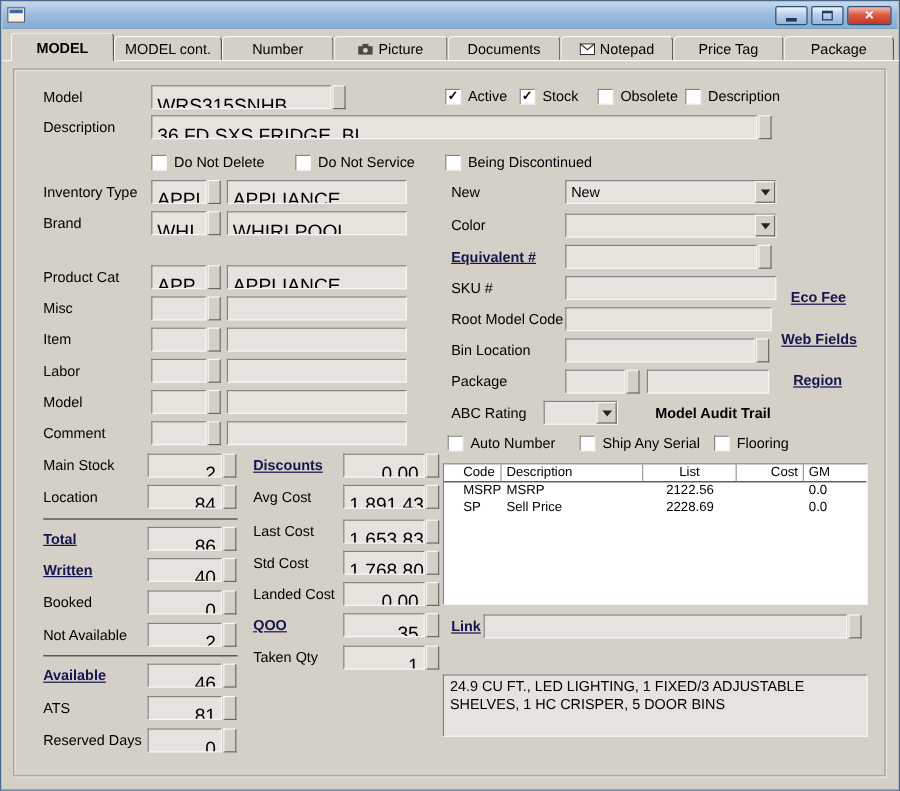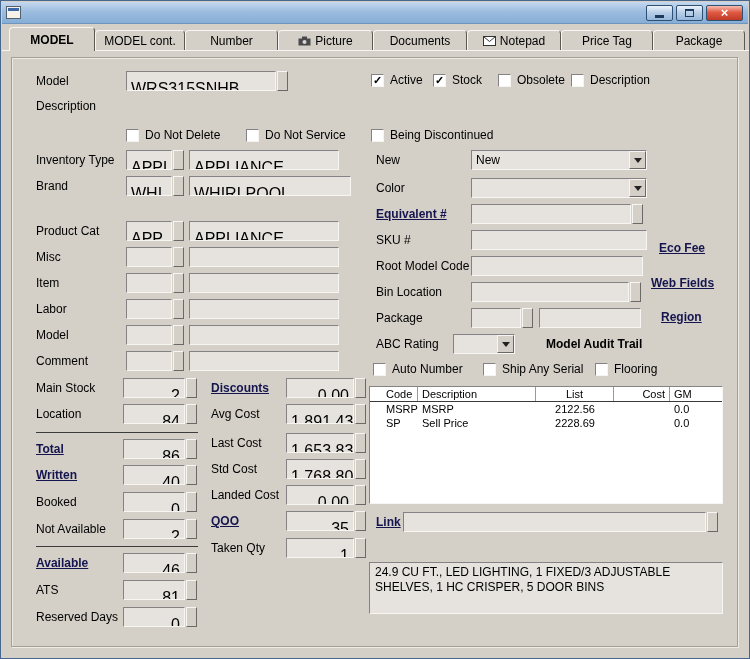--- a/index.html
+++ b/index.html
@@ -156,20 +156,24 @@
       <div class="cb"></div>
       <span class="cblabel">Obsolete</span>
     </div>
   <div class="cbox" style="left:570px;top:72px">
       <div class="cb"></div>
       <span class="cblabel">Description</span>
     </div>
 
 
   <div class="lbl" style="left:35px;top:98px">Description</div>
+  <div class="frow" style="left:125px;top:95px">
+    <div class="fld" style="width:505px">36 FD SXS FRIDGE, BL</div>
+    <div class="tail"></div>
+  </div>
 
   <div class="cbox" style="left:125px;top:127px">
       <div class="cb"></div>
       <span class="cblabel">Do Not Delete</span>
     </div>
   <div class="cbox" style="left:245px;top:127px">
       <div class="cb"></div>
       <span class="cblabel">Do Not Service</span>
     </div>
   <div class="cbox" style="left:370px;top:127px">
@@ -182,21 +186,21 @@
     <div class="fld" style="width:46px">APPL</div>
     <div class="tail"></div>
   </div>
   <div class="fld abs" style="left:188px;top:149px;width:150px">APPLIANCE</div>
 
   <div class="lbl" style="left:35px;top:178px">Brand</div>
   <div class="frow" style="left:125px;top:175px">
     <div class="fld" style="width:46px">WHI</div>
     <div class="tail"></div>
   </div>
-  <div class="fld abs" style="left:188px;top:175px;width:162px">WHIRLPOOL</div>
+  <div class="fld abs" style="left:188px;top:175px;width:150px">WHIRLPOOL</div>
 
   <div class="lbl" style="left:35px;top:223px">Product Cat</div>
   <div class="frow" style="left:125px;top:220px">
     <div class="fld" style="width:46px">APP</div>
     <div class="tail"></div>
   </div>
   <div class="fld abs" style="left:188px;top:220px;width:150px">APPLIANCE</div>
 
   <div class="lbl" style="left:35px;top:249px">Misc</div>
   <div class="frow" style="left:125px;top:246px">

